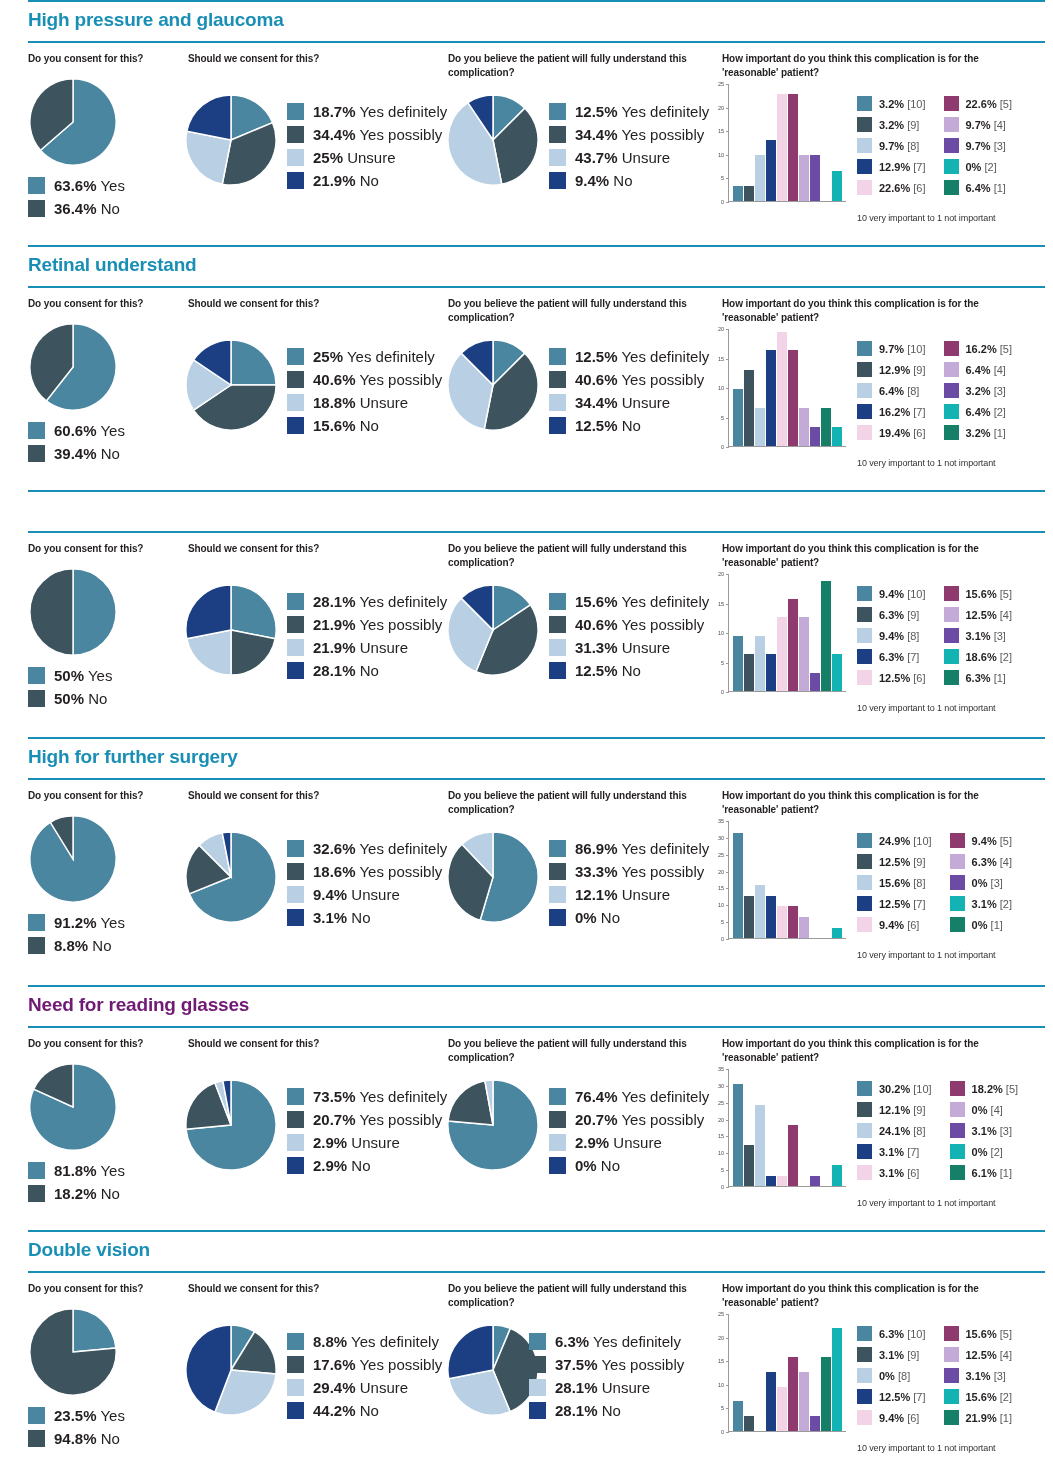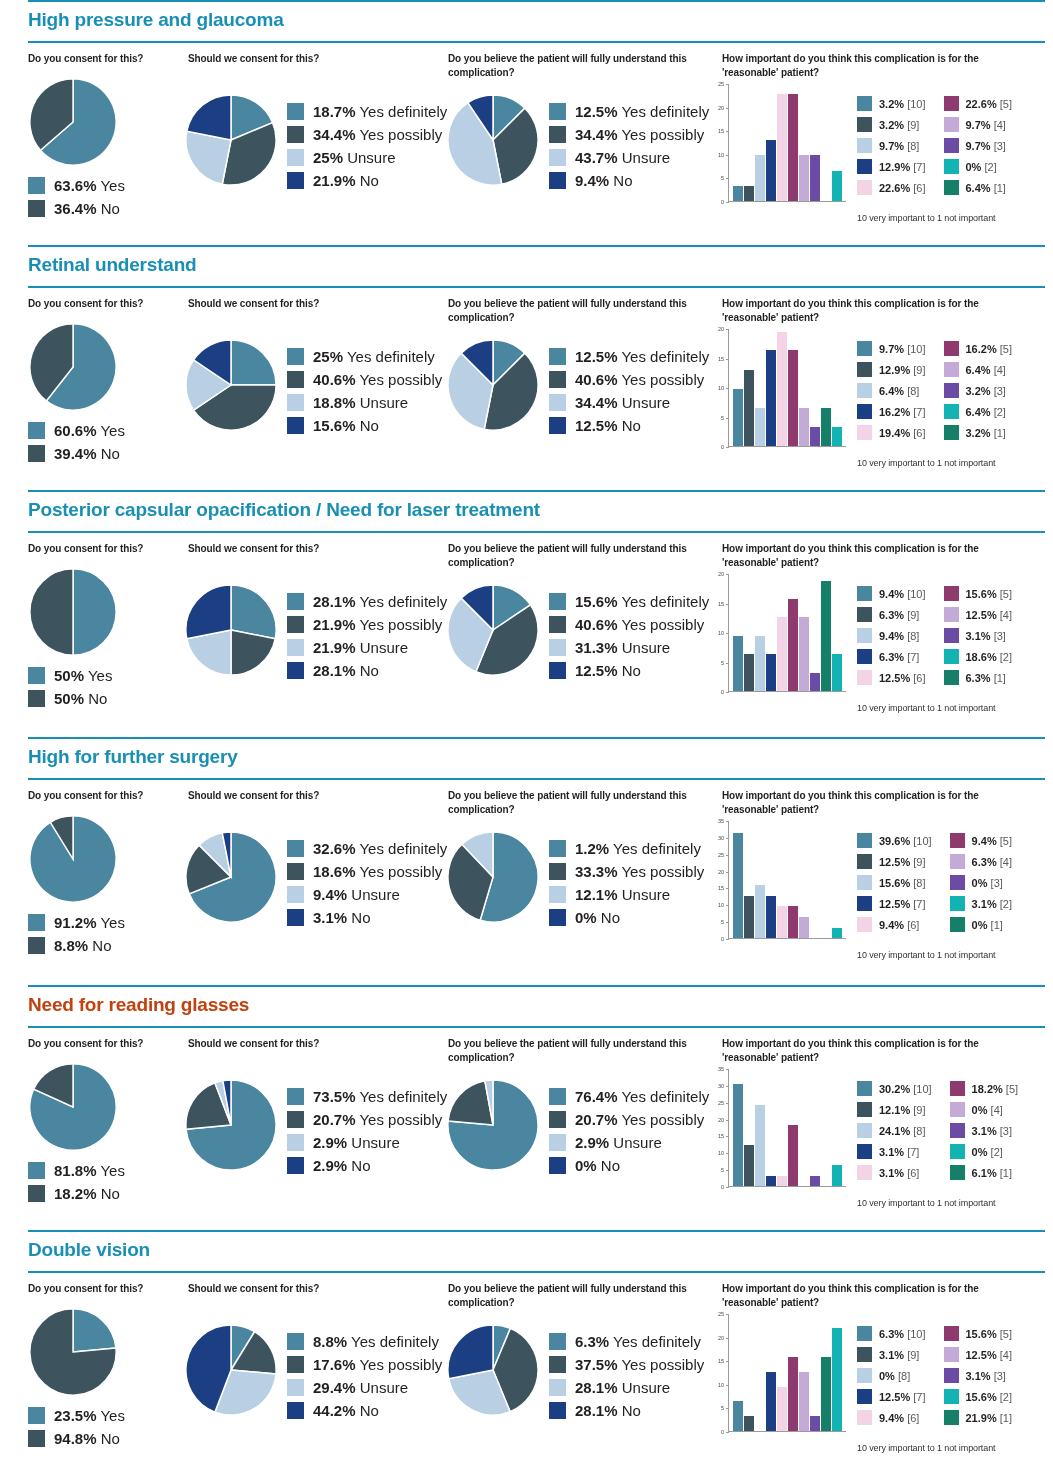--- a/index.html
+++ b/index.html
@@ -357,21 +357,20 @@
           <div class="blrow">
             <span class="blsw" style="background: rgb(21, 127, 104);"></span>
             <span class="bltxt"><b>3.2%</b><i> [1]</i></span>
           </div>
         </div>
       </div>
       <div class="scalenote" style="left: 857px; top: 213px;">10 very important to 1 not important</div>
     </div>
     <div class="section" style="position: absolute; left: 0px; top: 490px; height: 247px;">
       <div class="rule-top" style="background: rgb(26, 143, 181);"></div>
-      <div class="sec-title" style="color: rgb(26, 143, 181);">Posterior capsular opacification / Need for laser treatment</div>
       <div class="rule-bot" style="background: rgb(26, 143, 181);"></div>
       <div class="q-title" style="left: 28px; top: 52px;">Do you consent for this?</div>
       <div class="q-title" style="left: 188px; top: 52px;">Should we consent for this?</div>
       <div class="q-title" style="left: 448px; top: 52px; width: 260px;">Do you believe the patient will fully understand this complication?</div>
       <div class="q-title" style="left: 722px; top: 52px; width: 300px;">How important do you think this complication is for the 'reasonable' patient?</div>
       <div class="pie-holder" style="position: absolute; left: 29px; top: 78px;"><svg width="88" height="88" viewBox="0 0 100 100">
           <path d="M 50 50 L 50 1 A 49 49 0 0 1 50 99 Z" fill="#4a86a0" stroke="#ffffff" stroke-width="1.6"></path>
           <path d="M 50 50 L 50 99 A 49 49 0 0 1 49.99999999999999 1 Z" fill="#3d545e" stroke="#ffffff" stroke-width="1.6"></path>
         </svg></div>
       <div class="legend" style="left: 28px; top: 174px;">
@@ -553,21 +552,21 @@
         </div>
       </div>
       <div class="pie-holder" style="position: absolute; left: 447px; top: 94px;"><svg width="92" height="92" viewBox="0 0 100 100">
           <path d="M 50 50 L 50 1 A 49 49 0 1 1 36.034056138971174 96.96756766185142 Z" fill="#4a86a0" stroke="#ffffff" stroke-width="1.6"></path>
           <path d="M 50 50 L 36.034056138971174 96.96756766185142 A 49 49 0 0 1 16.23342338901991 14.491996620834726 Z" fill="#3d545e" stroke="#ffffff" stroke-width="1.6"></path>
           <path d="M 50 50 L 16.23342338901991 14.491996620834726 A 49 49 0 0 1 49.99999999999999 1 Z" fill="#b9cfe3" stroke="#ffffff" stroke-width="1.6"></path>
         </svg></div>
       <div class="legend" style="left: 549px; top: 100px;">
         <div class="legrow">
           <span class="sw" style="background: rgb(74, 134, 160);"></span>
-          <span class="legtxt"><b>1.2%</b><span> Yes definitely</span></span>
+          <span class="legtxt"><b>86.9%</b><span> Yes definitely</span></span>
         </div>
         <div class="legrow">
           <span class="sw" style="background: rgb(61, 84, 94);"></span>
           <span class="legtxt"><b>33.3%</b><span> Yes possibly</span></span>
         </div>
         <div class="legrow">
           <span class="sw" style="background: rgb(185, 207, 227);"></span>
           <span class="legtxt"><b>12.1%</b><span> Unsure</span></span>
         </div>
         <div class="legrow">
@@ -604,21 +603,21 @@
             <div class="bar" style="height: 0px; background: rgb(107, 75, 163);"></div>
             <div class="bar" style="height: 0px; background: rgb(21, 127, 104);"></div>
             <div class="bar" style="height: 10.4514px; background: rgb(19, 179, 179);"></div>
           </div>
         </div>
       </div>
       <div class="barlegend" style="left: 857px; top: 93px;">
         <div class="blcol">
           <div class="blrow">
             <span class="blsw" style="background: rgb(74, 134, 160);"></span>
-            <span class="bltxt"><b>39.6%</b><i> [10]</i></span>
+            <span class="bltxt"><b>24.9%</b><i> [10]</i></span>
           </div>
           <div class="blrow">
             <span class="blsw" style="background: rgb(61, 84, 94);"></span>
             <span class="bltxt"><b>12.5%</b><i> [9]</i></span>
           </div>
           <div class="blrow">
             <span class="blsw" style="background: rgb(185, 207, 227);"></span>
             <span class="bltxt"><b>15.6%</b><i> [8]</i></span>
           </div>
           <div class="blrow">
@@ -650,21 +649,21 @@
           <div class="blrow">
             <span class="blsw" style="background: rgb(21, 127, 104);"></span>
             <span class="bltxt"><b>0%</b><i> [1]</i></span>
           </div>
         </div>
       </div>
       <div class="scalenote" style="left: 857px; top: 213px;">10 very important to 1 not important</div>
     </div>
     <div class="section" style="position: absolute; left: 0px; top: 985px; height: 245px;">
       <div class="rule-top" style="background: rgb(26, 143, 181);"></div>
-      <div class="sec-title" style="color: #c2410c;">Need for reading glasses</div>
+      <div class="sec-title" style="color: #701a75;">Need for reading glasses</div>
       <div class="rule-bot" style="background: rgb(26, 143, 181);"></div>
       <div class="q-title" style="left: 28px; top: 52px;">Do you consent for this?</div>
       <div class="q-title" style="left: 188px; top: 52px;">Should we consent for this?</div>
       <div class="q-title" style="left: 448px; top: 52px; width: 260px;">Do you believe the patient will fully understand this complication?</div>
       <div class="q-title" style="left: 722px; top: 52px; width: 300px;">How important do you think this complication is for the 'reasonable' patient?</div>
       <div class="pie-holder" style="position: absolute; left: 29px; top: 78px;"><svg width="88" height="88" viewBox="0 0 100 100">
           <path d="M 50 50 L 50 1 A 49 49 0 1 1 5.404807436435192 29.69559653132912 Z" fill="#4a86a0" stroke="#ffffff" stroke-width="1.6"></path>
           <path d="M 50 50 L 5.404807436435192 29.69559653132912 A 49 49 0 0 1 49.99999999999995 1 Z" fill="#3d545e" stroke="#ffffff" stroke-width="1.6"></path>
         </svg></div>
       <div class="legend" style="left: 28px; top: 174px;">
@@ -849,21 +848,21 @@
           <span class="sw" style="background: rgb(28, 63, 132);"></span>
           <span class="legtxt"><b>44.2%</b><span> No</span></span>
         </div>
       </div>
       <div class="pie-holder" style="position: absolute; left: 447px; top: 94px;"><svg width="92" height="92" viewBox="0 0 100 100">
           <path d="M 50 50 L 50 1 A 49 49 0 0 1 68.89361562159243 4.789035746364377 Z" fill="#4a86a0" stroke="#ffffff" stroke-width="1.6"></path>
           <path d="M 50 50 L 68.89361562159243 4.789035746364377 A 49 49 0 0 1 68.60917568056826 95.32878313488845 Z" fill="#3d545e" stroke="#ffffff" stroke-width="1.6"></path>
           <path d="M 50 50 L 68.60917568056826 95.32878313488845 A 49 49 0 0 1 1.9265646452766276 59.48392393449213 Z" fill="#b9cfe3" stroke="#ffffff" stroke-width="1.6"></path>
           <path d="M 50 50 L 1.9265646452766276 59.48392393449213 A 49 49 0 0 1 50.000000000000036 1 Z" fill="#1c3f84" stroke="#ffffff" stroke-width="1.6"></path>
         </svg></div>
-      <div class="legend" style="left: 549px; top: 100px;">
+      <div class="legend" style="left: 529px; top: 100px;">
         <div class="legrow">
           <span class="sw" style="background: rgb(74, 134, 160);"></span>
           <span class="legtxt"><b>6.3%</b><span> Yes definitely</span></span>
         </div>
         <div class="legrow">
           <span class="sw" style="background: rgb(61, 84, 94);"></span>
           <span class="legtxt"><b>37.5%</b><span> Yes possibly</span></span>
         </div>
         <div class="legrow">
           <span class="sw" style="background: rgb(185, 207, 227);"></span>

